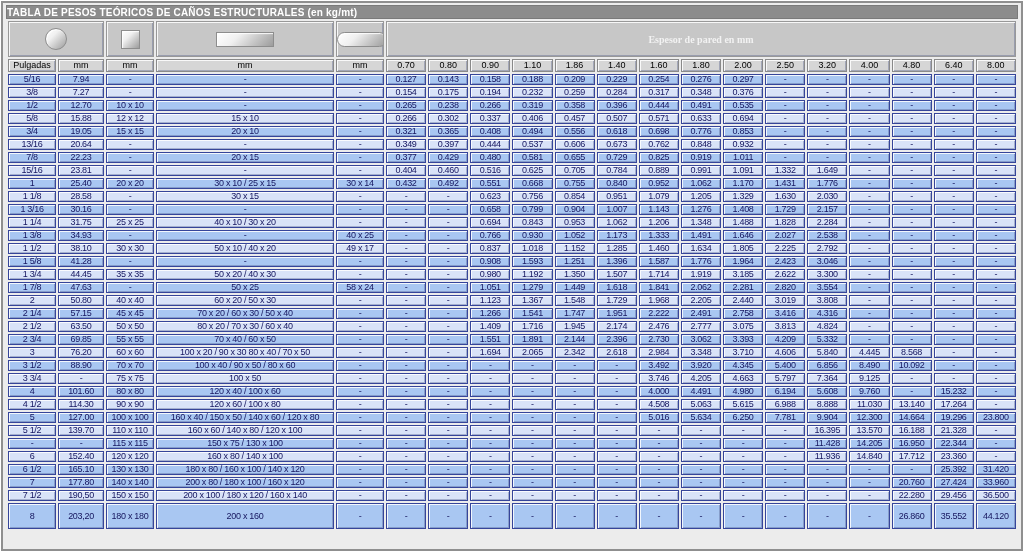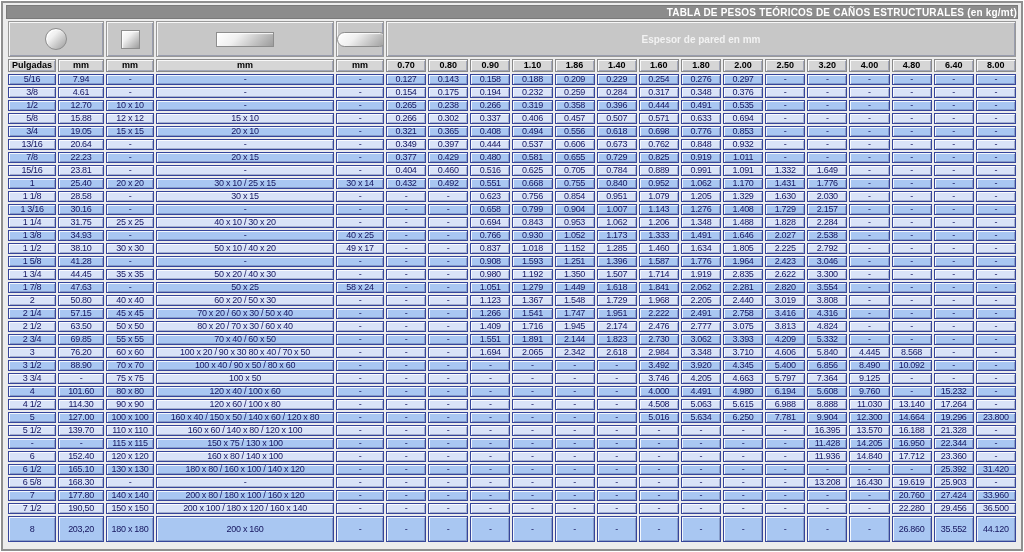--- a/index.html
+++ b/index.html
@@ -12,53 +12,53 @@
     position:absolute; left:1px; top:1px; width:1022px; height:550px;
     border:2px solid var(--frame-border,#8f8f8f);
     background:var(--frame-bg,#ececec);
     padding:2px 3px;
   }
   .titlebar {
     height:14px; line-height:13px;
     background:var(--title-bg,#8c8c8c);
     border:1px solid #7a7a7a;
     color:var(--title-text,#ffffff);
-    font-size:10px; font-weight:bold; text-align:right; letter-spacing:.2px;
+    font-size:10px; font-weight:bold; text-align:left; letter-spacing:.2px;
   }
   table.main {
     width:100%; table-layout:fixed;
     border-collapse:separate; border-spacing:2px;
     background:var(--frame-bg,#ececec);
   }
   td, th {
     padding:0; overflow:hidden; white-space:nowrap; text-align:center;
     border:1px solid #36459a;
     box-shadow: inset 1px 1px 0 rgba(255,255,255,.85), inset -1px -1px 0 rgba(70,80,130,.35);
   }
   
   tr.icon-row td {
     height:36px; background:var(--icon-row-bg,#c7c7c7);
-    border-color:#989898; vertical-align:middle;
+    border-color:#989898; vertical-align:middle;font-family:Liberation Serif, serif;
   }
   .shape {
     margin:0 auto;
     border:1px solid #8d8d8d;
     background:linear-gradient(135deg,#ffffff 0%,#f0f0f0 35%,#c2c2c2 70%,#9c9c9c 100%);
     box-shadow: inset 1px 1px 1px rgba(255,255,255,.9);
   }
   .shape.circle { width:22px; height:22px; border-radius:50%; }
   .shape.square { width:19px; height:19px; }
   .shape.rect   { width:58px; height:15px; }
   .shape.oval   { width:50px; height:15px; border-radius:8px; }
   .espesor-cell {
     color:var(--espesor-text,#f2f2f2); font-weight:bold; font-size:10px;
   }
   
   tr.head-row th {
-    height:11px; line-height:11px; font-size:9px; font-weight:bold;
+    height:11px; line-height:11px; font-size:9px; font-weight:normal;
     color:#000; background:var(--header-bg,#d6d6d6);
     border-color:#8a8a8a;
   }
   
   tbody td {
     height:9px; line-height:9px; font-size:9px; letter-spacing:-0.3px;
     color:var(--cell-text,#15155e);
   }
   tbody tr.dark td  { background:var(--row-dark,#a9c7f2); }
   tbody tr.light td { background:var(--row-light,#d9e3f8); }
@@ -150,21 +150,21 @@
           <td>0.297</td>
           <td>-</td>
           <td>-</td>
           <td>-</td>
           <td>-</td>
           <td>-</td>
           <td>-</td>
         </tr>
         <tr class="light">
           <td>3/8</td>
-          <td>4.61</td>
+          <td>7.27</td>
           <td>-</td>
           <td>-</td>
           <td>-</td>
           <td>0.154</td>
           <td>0.175</td>
           <td>0.194</td>
           <td>0.232</td>
           <td>0.259</td>
           <td>0.284</td>
           <td>0.317</td>
@@ -470,21 +470,21 @@
           <td>50 x 20 / 40 x 30</td>
           <td>-</td>
           <td>-</td>
           <td>-</td>
           <td>0.980</td>
           <td>1.192</td>
           <td>1.350</td>
           <td>1.507</td>
           <td>1.714</td>
           <td>1.919</td>
-          <td>2.835</td>
+          <td>3.185</td>
           <td>2.622</td>
           <td>3.300</td>
           <td>-</td>
           <td>-</td>
           <td>-</td>
           <td>-</td>
         </tr>
         <tr class="dark">
           <td>1 7/8</td>
           <td>47.63</td>
@@ -577,21 +577,21 @@
           <td>2 3/4</td>
           <td>69.85</td>
           <td>55 x 55</td>
           <td>70 x 40 / 60 x 50</td>
           <td>-</td>
           <td>-</td>
           <td>-</td>
           <td>1.551</td>
           <td>1.891</td>
           <td>2.144</td>
-          <td>1.823</td>
+          <td>2.396</td>
           <td>2.730</td>
           <td>3.062</td>
           <td>3.393</td>
           <td>4.209</td>
           <td>5.332</td>
           <td>-</td>
           <td>-</td>
           <td>-</td>
           <td>-</td>
         </tr>
@@ -808,42 +808,20 @@
           <td>-</td>
           <td>-</td>
           <td>-</td>
           <td>-</td>
           <td>-</td>
           <td>-</td>
           <td>-</td>
           <td>25.392</td>
           <td>31.420</td>
         </tr>
-        <tr class="light">
-          <td>6 5/8</td>
-          <td>168.30</td>
-          <td>-</td>
-          <td>-</td>
-          <td>-</td>
-          <td>-</td>
-          <td>-</td>
-          <td>-</td>
-          <td>-</td>
-          <td>-</td>
-          <td>-</td>
-          <td>-</td>
-          <td>-</td>
-          <td>-</td>
-          <td>-</td>
-          <td>13.208</td>
-          <td>16.430</td>
-          <td>19.619</td>
-          <td>25.903</td>
-          <td>-</td>
-        </tr>
         <tr class="dark">
           <td>7</td>
           <td>177.80</td>
           <td>140 x 140</td>
           <td>200 x 80 / 180 x 100 / 160 x 120</td>
           <td>-</td>
           <td>-</td>
           <td>-</td>
           <td>-</td>
           <td>-</td>

